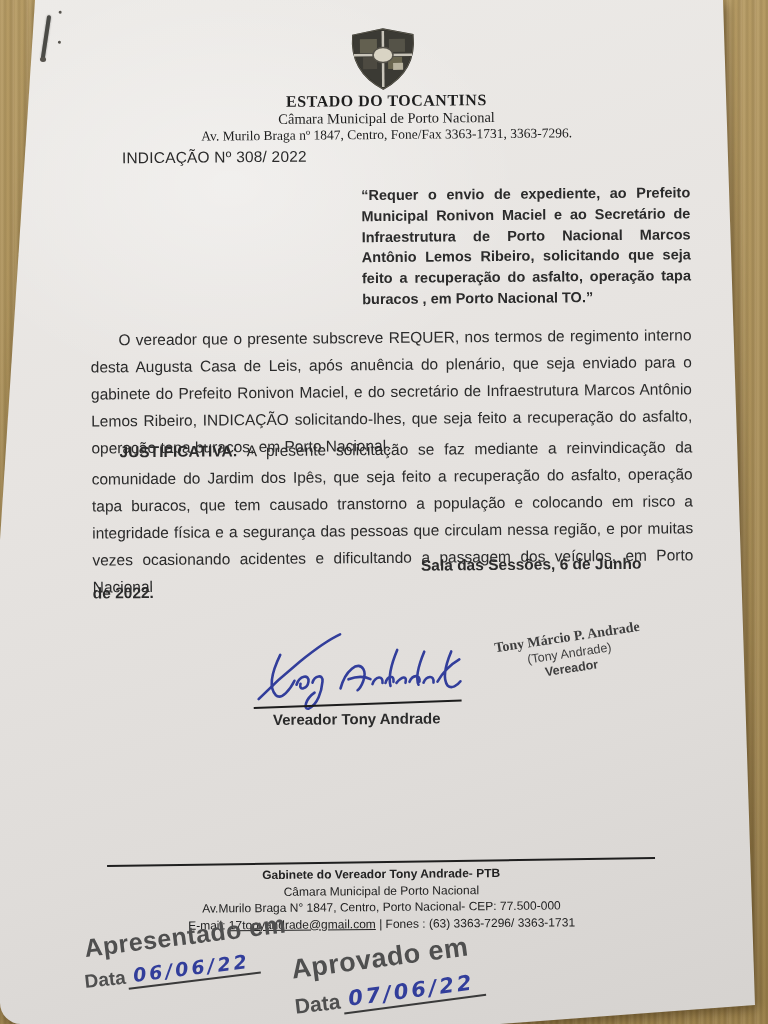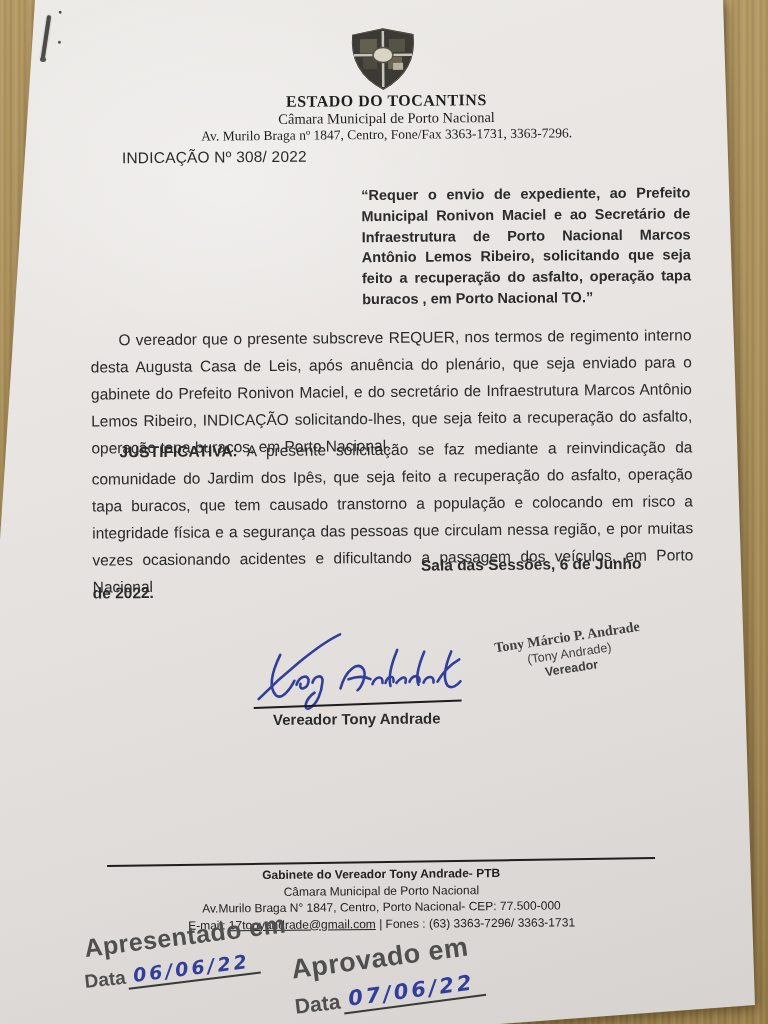--- a/index.html
+++ b/index.html
@@ -12,20 +12,21 @@
   }
   .stage::before{content:"";position:absolute;inset:0;
     background:linear-gradient(180deg,rgba(255,255,255,.08),rgba(0,0,0,.10));}
   .paper-wrap{position:absolute;inset:0;filter:drop-shadow(3px 4px 6px rgba(40,25,5,.45));}
   .paper{
     position:absolute;inset:0;
     clip-path:polygon(35px 0px,723px 0px,755px 1005px,500px 1024px,0px 1024px,0px 540px);
     background:
       radial-gradient(420px 300px at 30% 18%,rgba(255,255,255,.35),rgba(255,255,255,0) 70%),
       linear-gradient(163deg,#edebe8 0%,#e7e4e1 38%,#dfdcd9 72%,#d5d2cf 100%);
+    border-radius: 21px;
   }
   .content{position:absolute;inset:0;transform:rotate(-.5deg);color:#2b2b2b;}
 
   .staple{position:absolute;left:48px;top:12px;width:4px;height:46px;background:#4a4a46;
     border-radius:2px;transform:rotate(9deg);box-shadow:0 0 2px rgba(0,0,0,.4);}
   .ink-dot{position:absolute;background:#55524c;border-radius:50%;}
 
   .crest{position:absolute;left:347px;top:27px;}
 
   .hdr{position:absolute;left:150px;top:92px;width:480px;text-align:center;

